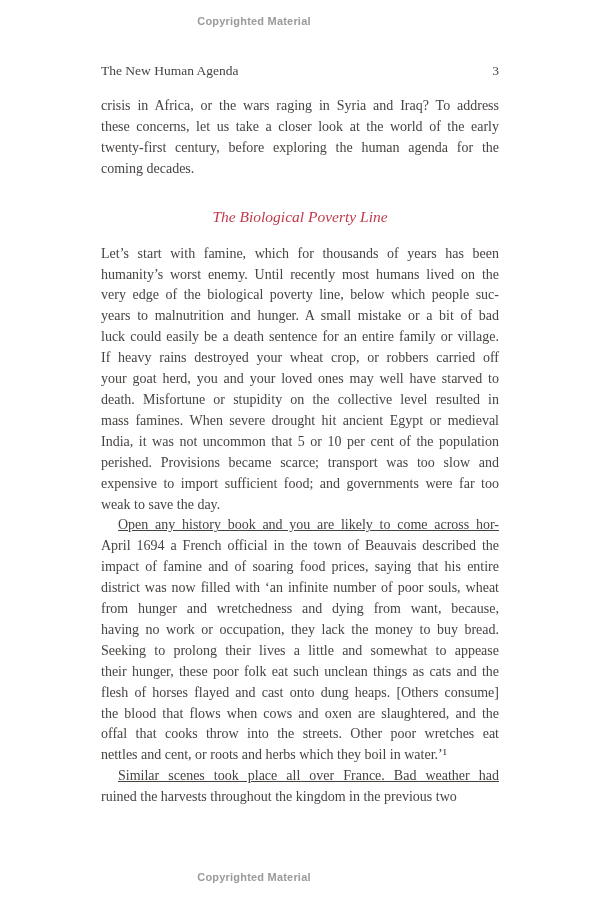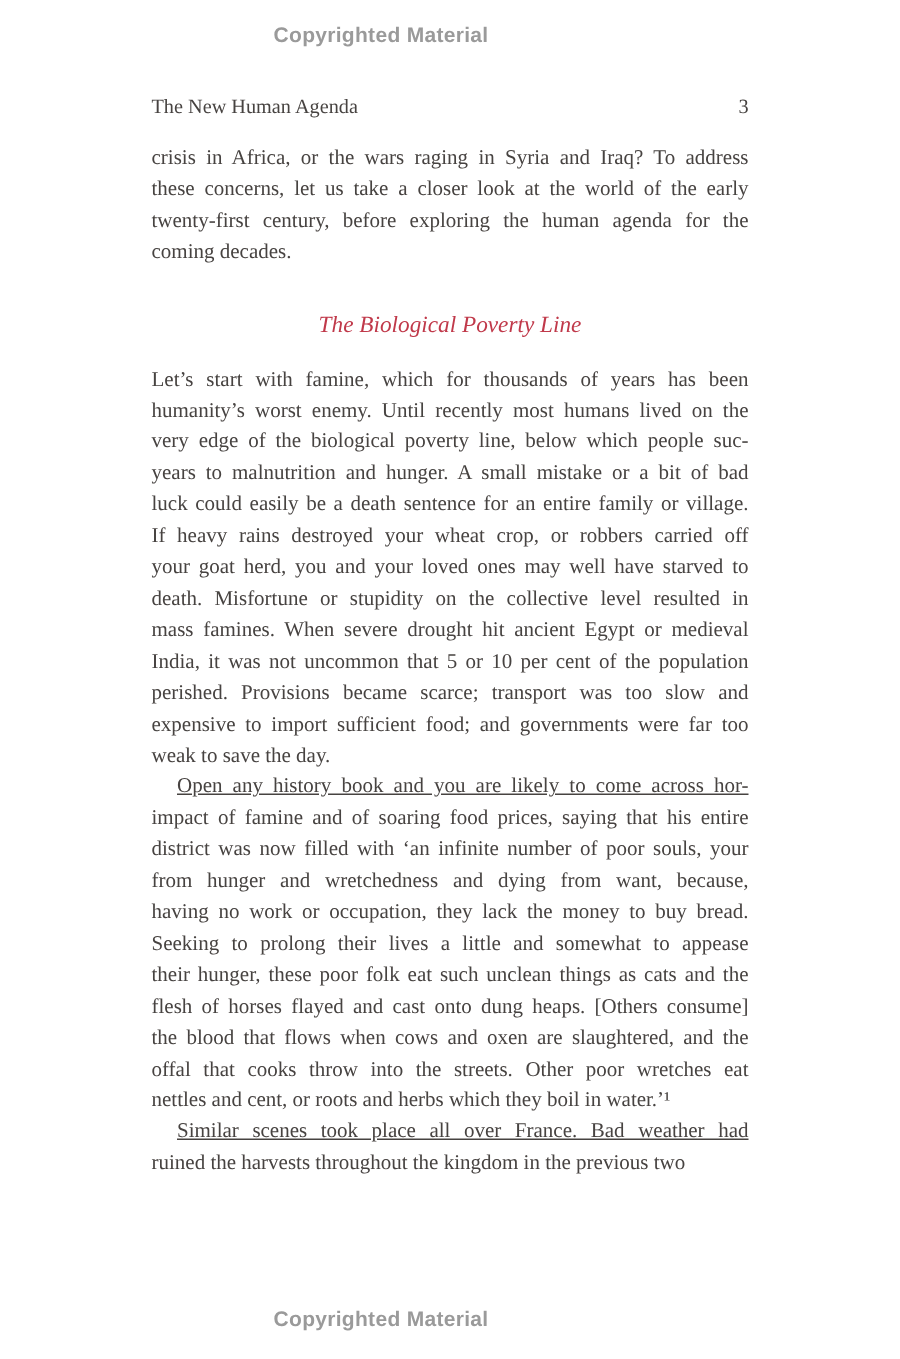--- a/index.html
+++ b/index.html
@@ -20,21 +20,21 @@
     position: relative;
     width: 600px; height: 906px;
     background: var(--page-bg);
   }
   .copyright {
     position: absolute;
     left: 0; width: 508px;
     text-align: center;
     font-family: "Liberation Sans", "DejaVu Sans", sans-serif;
     font-weight: bold;
-    font-size: 14px;
+    font-size: 11px;
     color: var(--copyright-gray);
     letter-spacing: 0.2px;
   }
   .copyright.top { top: 15px; }
   .copyright.bottom { top: 871px; }
   .page-header {
     position: absolute;
     top: 63px; left: 101px;
     width: 398px;
     display: flex;
@@ -98,22 +98,23 @@
         <div class="line" style="">your goat herd, you and your loved ones may well have starved to</div>
         <div class="line" style="">death. Misfortune or stupidity on the collective level resulted in</div>
         <div class="line" style="">mass famines. When severe drought hit ancient Egypt or medieval</div>
         <div class="line" style="">India, it was not uncommon that 5 or 10 per cent of the population</div>
         <div class="line" style="">perished. Provisions became scarce; transport was too slow and</div>
         <div class="line" style="">expensive to import sufficient food; and governments were far too</div>
         <div class="line last" style="">weak to save the day.</div>
       </div>
       <div class="paragraph">
         <div class="line indent" style="">Open any history book and you are likely to come across hor-</div>
+        <div class="line" style="">April 1694 a French official in the town of Beauvais described the</div>
         <div class="line" style="">impact of famine and of soaring food prices, saying that his entire</div>
-        <div class="line" style="">district was now filled with ‘an infinite number of poor souls, your</div>
+        <div class="line" style="">district was now filled with ‘an infinite number of poor souls, wheat</div>
         <div class="line" style="">from hunger and wretchedness and dying from want, because,</div>
         <div class="line" style="">having no work or occupation, they lack the money to buy bread.</div>
         <div class="line" style="">Seeking to prolong their lives a little and somewhat to appease</div>
         <div class="line" style="">their hunger, these poor folk eat such unclean things as cats and the</div>
         <div class="line" style="">flesh of horses flayed and cast onto dung heaps. [Others consume]</div>
         <div class="line" style="">the blood that flows when cows and oxen are slaughtered, and the</div>
         <div class="line" style="">offal that cooks throw into the streets. Other poor wretches eat</div>
         <div class="line last" style="">nettles and cent, or roots and herbs which they boil in water.’¹</div>
       </div>
       <div class="paragraph">

